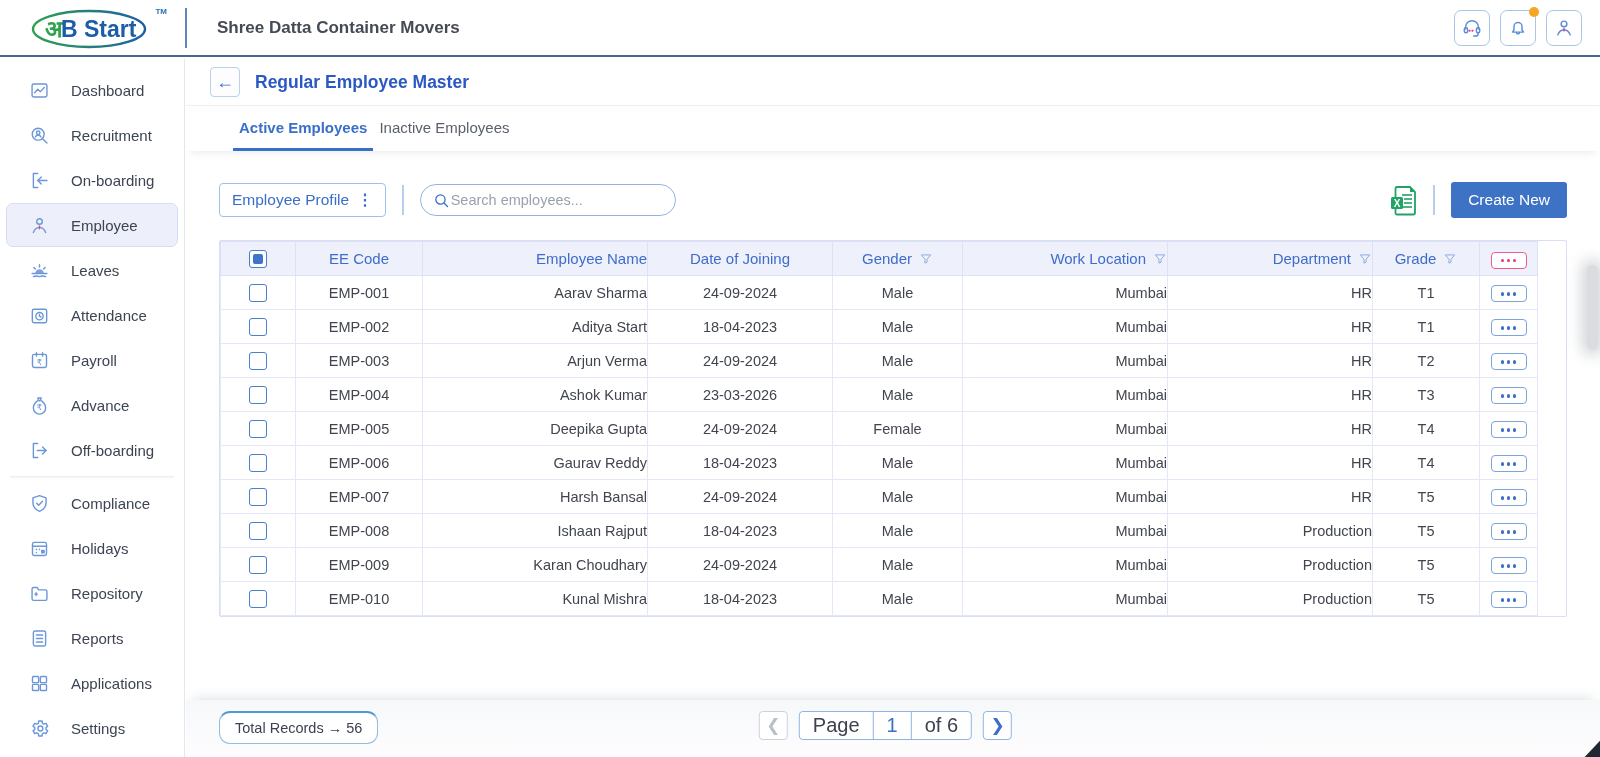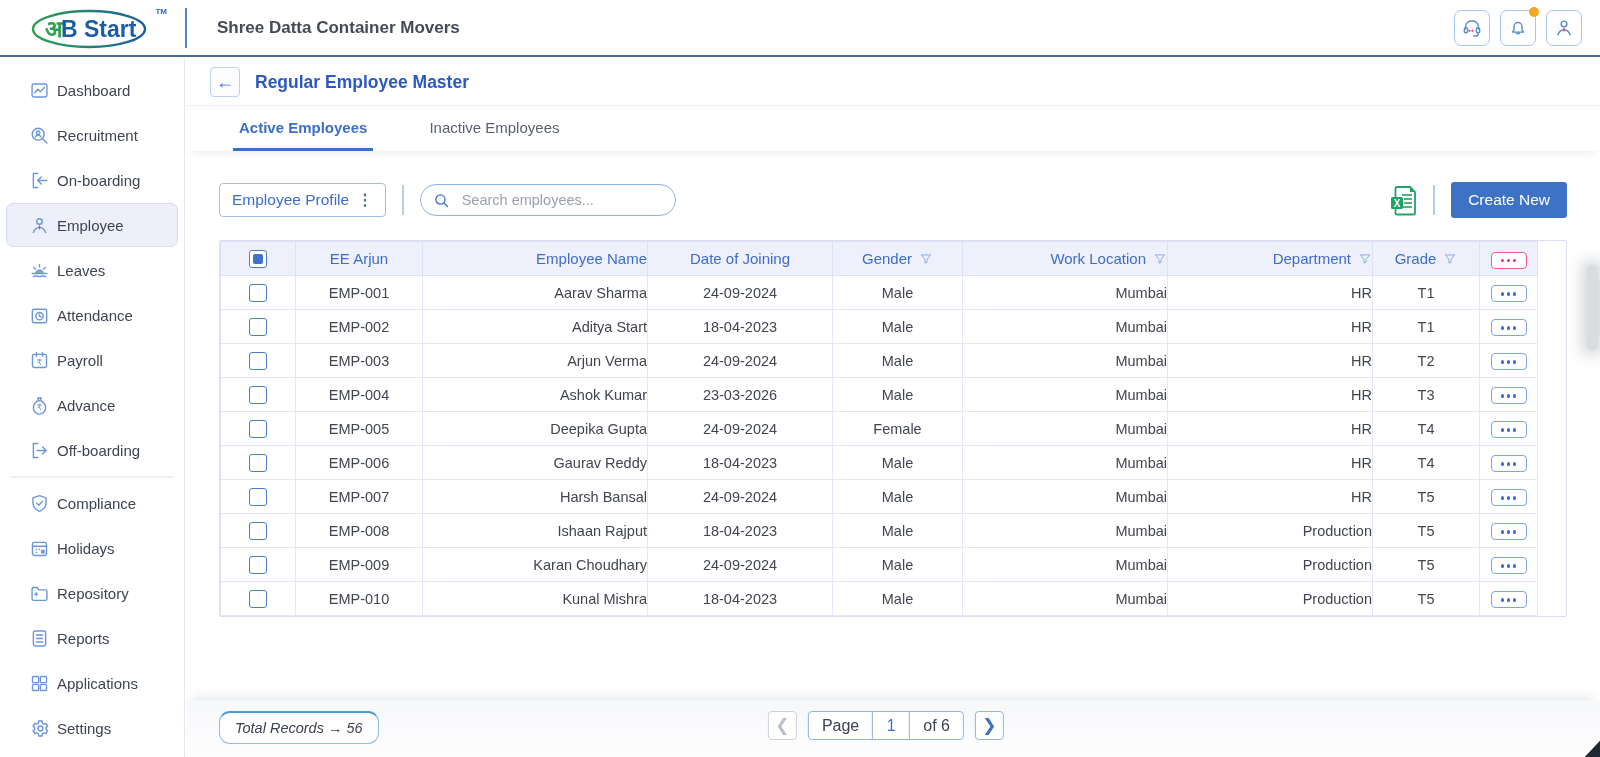--- a/index.html
+++ b/index.html
@@ -16,49 +16,49 @@
   .company-name { margin-left:30px; font-size:17px; font-weight:600; color:#454a54; }
   .topbar-actions { margin-left:auto; display:flex; gap:10px; padding-right:18px; }
   .tb-btn { width:36px; height:36px; border:1px solid #a9c6e8; border-radius:7px; background:#fff;
     display:flex; align-items:center; justify-content:center; position:relative; cursor:pointer; }
   .tb-btn svg { width:22px; height:22px; stroke:#5b8ed6; fill:none; stroke-width:1.6; stroke-linecap:round; stroke-linejoin:round; }
   .badge-dot { position:absolute; top:-4px; right:-4px; width:10px; height:10px; border-radius:50%; }
 
   
   .sidebar { position:absolute; top:59px; left:0; bottom:0; width:185px; background:#fff;
     border-right:1px solid #e3e6ec; padding-top:8px; z-index:20; }
-  .sb-item { display:flex; align-items:center; gap:7px; height:44px; padding-left:22px;
+  .sb-item { display:flex; align-items:center; gap:21px; height:44px; padding-left:22px;
     margin:1px 6px; border-radius:7px; border:1px solid transparent; cursor:pointer; }
   .sb-item.active { background:#edeffb; border-color:#d8dcf3; }
   .sb-icon { width:21px; height:21px; flex:0 0 21px; }
   .sb-icon svg { width:21px; height:21px; stroke:#6b97d8; fill:none; stroke-width:1.6; stroke-linecap:round; stroke-linejoin:round; }
   .sb-label { font-size:15px; color:#3d4452; }
   .sb-divider { height:1px; margin:4px 10px; background:#eceef2; box-shadow:0 1px 2px rgba(120,130,150,.15); }
 
   
   .main { position:absolute; top:59px; left:186px; right:0; bottom:0; background:#fff; overflow:hidden; }
   .page-header { height:46px; display:flex; align-items:center; gap:15px; padding:0 24px; }
   .back-btn { width:30px; height:30px; border:1px solid #b9d2ee; border-radius:4px; background:#fdfdff;
     color:#3a6fc9; font-size:18px; line-height:26px; text-align:center; cursor:pointer; }
   .page-title { font-size:17.5px; font-weight:700; color:#2b59c3; }
   .soft-rule { height:1px; background:#eef0f4; box-shadow:0 2px 4px rgba(120,130,150,.10); }
 
-  .tabs { height:45px; display:flex; gap:50px; padding:0 47px; align-items:stretch;
+  .tabs { height:45px; display:flex; padding:0 47px; align-items:stretch;
     box-shadow:0 7px 7px -5px rgba(100,110,130,.13); }
   .tab { display:flex; align-items:center; font-size:15px; color:#5a616b; cursor:pointer;
     border-bottom:3px solid transparent; padding:0 6px; }
   .tab.active { color:#3a6fc9; font-weight:600; border-bottom-color:#3a6fc9; }
 
   
   .toolbar { margin:31px 33px 0; display:flex; align-items:center; height:36px; }
   .profile-btn { border:1px solid #9fc0e8; border-radius:4px; background:#fff; color:#3a6fc9;
     font-size:15.5px; padding:7px 12px; display:flex; gap:8px; align-items:center; cursor:pointer; }
   .v-div { width:2px; height:30px; background:#b9cdea; margin:0 16px; }
   .search-pill { width:256px; height:32px; border:1.5px solid #8fb4e3; border-radius:16px;
-    display:flex; align-items:center; padding:4px 12px; gap:12px; background:#fff; }
+    display:flex; align-items:center; padding:4px 12px; gap:1px; background:#fff; }
   .search-pill svg { width:17px; height:17px; stroke:#3a6fc9; fill:none; stroke-width:1.8; stroke-linecap:round; }
   .search-input { border:none; outline:none; flex:1; font-size:14.5px; color:#41454d;
     font-family:"Liberation Sans",sans-serif; background:transparent; }
   .search-input::placeholder { color:#9aa1ad; }
   .toolbar-right { margin-left:auto; display:flex; align-items:center; }
   .excel-btn { background:none; border:none; cursor:pointer; display:flex; }
   .create-btn { background:#3d72c4; color:#fff; border:none; border-radius:3px;
     font-size:15.5px; padding:9px 17px; cursor:pointer; font-family:"Liberation Sans",sans-serif; }
 
   
@@ -78,30 +78,30 @@
     width:36px; height:17px; border-radius:4px; background:#fff; border:1px solid #7ea4dd; cursor:pointer; }
   .dots-btn i { width:3.5px; height:3.5px; border-radius:50%; background:#3a6fc9; }
   .dots-btn.pink { border-color:#f2598f; }
   .dots-btn.pink i { background:#ef2f76; }
 
   
   .footerbar { position:absolute; left:0; right:0; bottom:0; height:57px; padding:11px 33px 0;
     background:linear-gradient(#f7f8fa,#fdfdfe); box-shadow:0 -7px 12px -7px rgba(70,85,110,.22);
     display:flex; align-items:flex-start; }
   .total-box { border:1px solid #93bddd; border-top:2px solid #4e9bd4; border-radius:11px;
-    background:#fff; padding:7px 15px; font-size:14.5px; color:#3c4250;font-style:italic; }
+    background:#fff; padding:7px 15px; font-size:14.5px; color:#3c4250; }
   .pager { position:absolute; left:50%; transform:translateX(-53%); top:11px;
     display:flex; align-items:center; gap:11px; }
   .pg-nav { width:29px; height:29px; border-radius:4px; background:#fff; display:flex;
     align-items:center; justify-content:center; font-size:17px; cursor:pointer; }
   .pg-prev { border:1px solid #ccd2da; color:#b9bfc8; }
   .pg-next { border:1px solid #8fb4e3; color:#3a6fc9; }
   .pg-box { display:flex; border:1px solid #8fb4e3; border-radius:4px; background:#fff; height:29px; overflow:hidden; }
   .pg-cell { display:flex; align-items:center; justify-content:center; padding:0 13px;
-    font-size:16px; color:#3c4250; }
+    font-size:20px; color:#3c4250; }
   .pg-cell + .pg-cell { border-left:1px solid #8fb4e3; }
   .pg-current { color:#3a6fc9; min-width:37px; }
 
   
   .scroll-thumb { position:absolute; right:2px; top:265px; width:11px; height:85px; border-radius:6px;
     background:#dadcdf; box-shadow:0 0 14px 6px rgba(180,185,192,.55); z-index:40; }
   .cursor { position:absolute; right:0; bottom:0; width:18px; height:18px; background:#1f2733;
     clip-path:polygon(100% 100%, 15% 100%, 100% 10%); z-index:50; }
 </style>
 </head>
@@ -337,21 +337,21 @@
         <col style="width:130px">
           <col style="width:205px">
           <col style="width:205px">
           <col style="width:107px">
           <col style="width:58px">
       </colgroup>
       <thead>
           <tr id="thead-row">
         <th class="ac"><span class="cb checked"></span></th>
       <th class="ac"><span class="th-inner">
-                <span>EE Arjun</span>
+                <span>EE Code</span>
               </span></th>
             <th class="al"><span class="th-inner">
                 <span>Employee Name</span>
               </span></th>
             <th class="ac"><span class="th-inner">
                 <span>Date of Joining</span>
               </span></th>
             <th class="ac"><span class="th-inner">
                 <span>Gender</span>
                 <svg class="filter-ic" viewBox="0 0 24 24">

